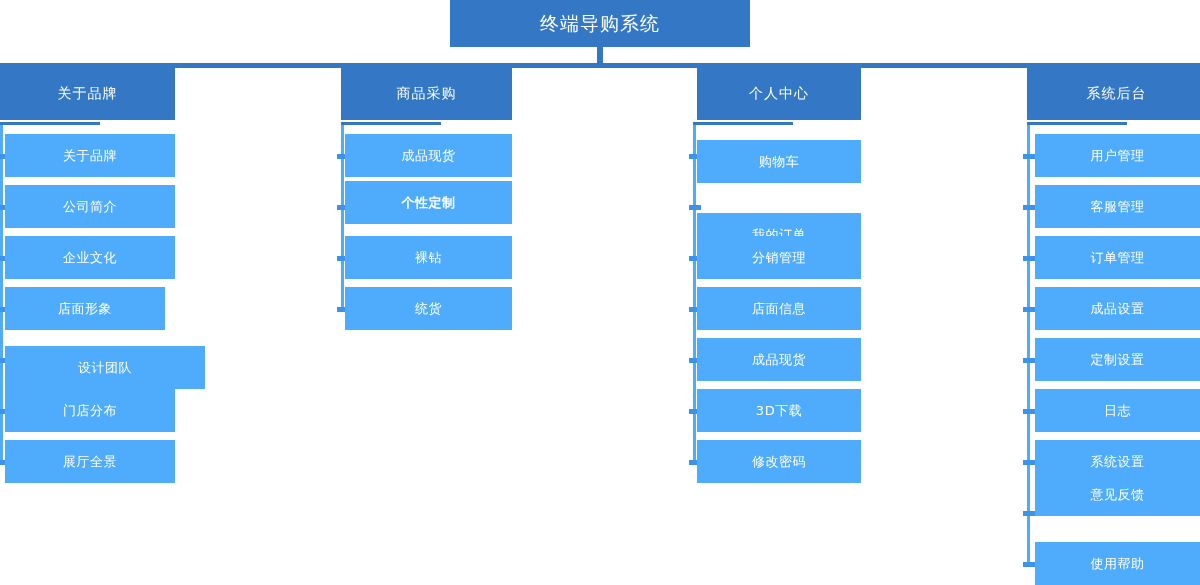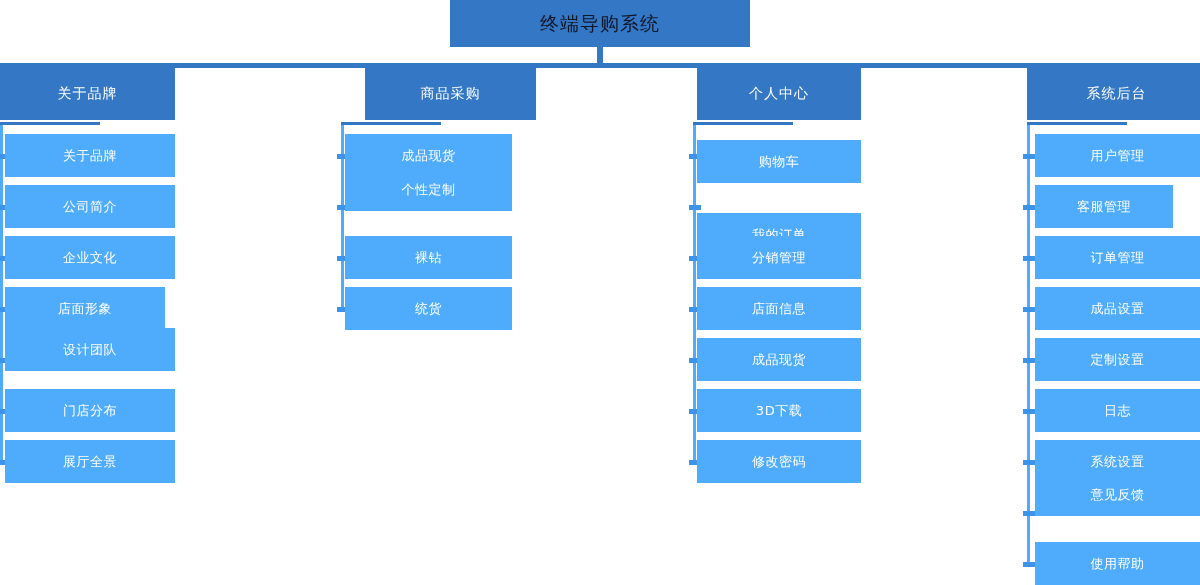--- a/index.html
+++ b/index.html
@@ -19,21 +19,21 @@
   }
 
   
   .root-box {
     position: absolute;
     left: 450px;
     top: 0px;
     width: 300px;
     height: 47px;
     background: #3478c5;
-    color: #0f172a;
+    color: #ffffff;
     display: flex;
     align-items: center;
     justify-content: center;
     font-size: 19px;
     letter-spacing: 1px;
   }
   
   .root-stem {
     position: absolute;
     left: 597px;
@@ -116,32 +116,32 @@
       <div class="trunk" style="left: 0px; top: 125px; height: 336.5px;"></div>
       <div class="stub" style="left: -4px; top: 153.5px;"></div>
       <div class="leaf" style="left: 5px; width: 170px; top: 134px;">关于品牌</div>
       <div class="stub" style="left: -4px; top: 204.5px;"></div>
       <div class="leaf" style="left: 5px; width: 170px; top: 185px;">公司简介</div>
       <div class="stub" style="left: -4px; top: 255.5px;"></div>
       <div class="leaf" style="left: 5px; width: 170px; top: 236px; font-family: Liberation Serif, serif;">企业文化</div>
       <div class="stub" style="left: -4px; top: 306.5px;"></div>
       <div class="leaf" style="left: 5px; width: 160px; top: 287px;">店面形象</div>
       <div class="stub" style="left: -4px; top: 357.5px;"></div>
-      <div class="leaf" style="left: 5px; width: 170px; top: 328px;">设计团队</div>
+      <div class="leaf" style="left: 5px; width: 200px; top: 346px;">设计团队</div>
       <div class="stub" style="left: -4px; top: 408.5px;"></div>
       <div class="leaf" style="left: 5px; width: 170px; top: 389px;">门店分布</div>
       <div class="stub" style="left: -4px; top: 459.5px;"></div>
       <div class="leaf" style="left: 5px; width: 170px; top: 440px;">展厅全景</div>
-      <div class="col-head" style="left: 341px; width: 171px; margin-left: 24px;">商品采购</div>
+      <div class="col-head" style="left: 341px; width: 171px;">商品采购</div>
       <div class="trunk-top" style="left: 341px; width: 100px; top: 122px;"></div>
       <div class="trunk" style="left: 341px; top: 125px; height: 183.5px;"></div>
       <div class="stub" style="left: 337px; top: 153.5px;"></div>
       <div class="leaf" style="left: 345px; width: 167px; top: 134px;">成品现货</div>
       <div class="stub" style="left: 337px; top: 204.5px;"></div>
-      <div class="leaf" style="left: 345px; width: 167px; top: 168px;">个性定制</div>
+      <div class="leaf" style="left: 345px; width: 167px; top: 181px; font-weight: bold;">个性定制</div>
       <div class="stub" style="left: 337px; top: 255.5px;"></div>
       <div class="leaf" style="left: 345px; width: 167px; top: 236px;">裸钻</div>
       <div class="stub" style="left: 337px; top: 306.5px;"></div>
       <div class="leaf" style="left: 345px; width: 167px; top: 287px;">统货</div>
       <div class="col-head" style="left: 697px; width: 164px;">个人中心</div>
       <div class="trunk-top" style="left: 693px; width: 100px; top: 122px;"></div>
       <div class="trunk" style="left: 693px; top: 125px; height: 336.5px;"></div>
       <div class="stub" style="left: 689px; top: 153.5px;"></div>
       <div class="leaf" style="left: 697px; width: 164px; top: 140px;">购物车</div>
       <div class="stub" style="left: 689px; top: 204.5px;"></div>
@@ -155,21 +155,21 @@
       <div class="stub" style="left: 689px; top: 408.5px;"></div>
       <div class="leaf" style="left: 697px; width: 164px; top: 389px;">3D下载</div>
       <div class="stub" style="left: 689px; top: 459.5px;"></div>
       <div class="leaf" style="left: 697px; width: 164px; top: 440px;">修改密码</div>
       <div class="col-head" style="left: 1027px; width: 179px;">系统后台</div>
       <div class="trunk-top" style="left: 1027px; width: 100px; top: 122px;"></div>
       <div class="trunk" style="left: 1027px; top: 125px; height: 438.5px;"></div>
       <div class="stub" style="left: 1023px; top: 153.5px;"></div>
       <div class="leaf" style="left: 1035px; width: 165px; top: 134px;">用户管理</div>
       <div class="stub" style="left: 1023px; top: 204.5px;"></div>
-      <div class="leaf" style="left: 1035px; width: 138px; top: 185px;">客服管理</div>
+      <div class="leaf" style="left: 1035px; width: 165px; top: 185px;">客服管理</div>
       <div class="stub" style="left: 1023px; top: 255.5px;"></div>
       <div class="leaf" style="left: 1035px; width: 165px; top: 236px;">订单管理</div>
       <div class="stub" style="left: 1023px; top: 306.5px;"></div>
       <div class="leaf" style="left: 1035px; width: 165px; top: 287px;">成品设置</div>
       <div class="stub" style="left: 1023px; top: 357.5px;"></div>
       <div class="leaf" style="left: 1035px; width: 165px; top: 338px;">定制设置</div>
       <div class="stub" style="left: 1023px; top: 408.5px;"></div>
       <div class="leaf" style="left: 1035px; width: 165px; top: 389px;">日志</div>
       <div class="stub" style="left: 1023px; top: 459.5px;"></div>
       <div class="leaf" style="left: 1035px; width: 165px; top: 440px;">系统设置</div>

